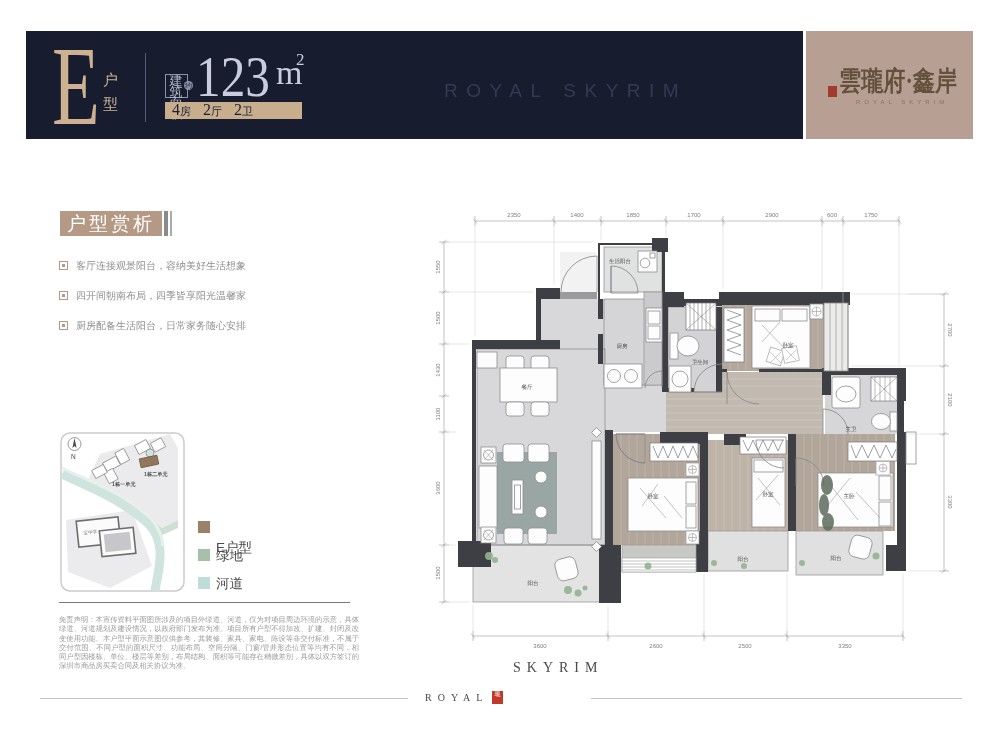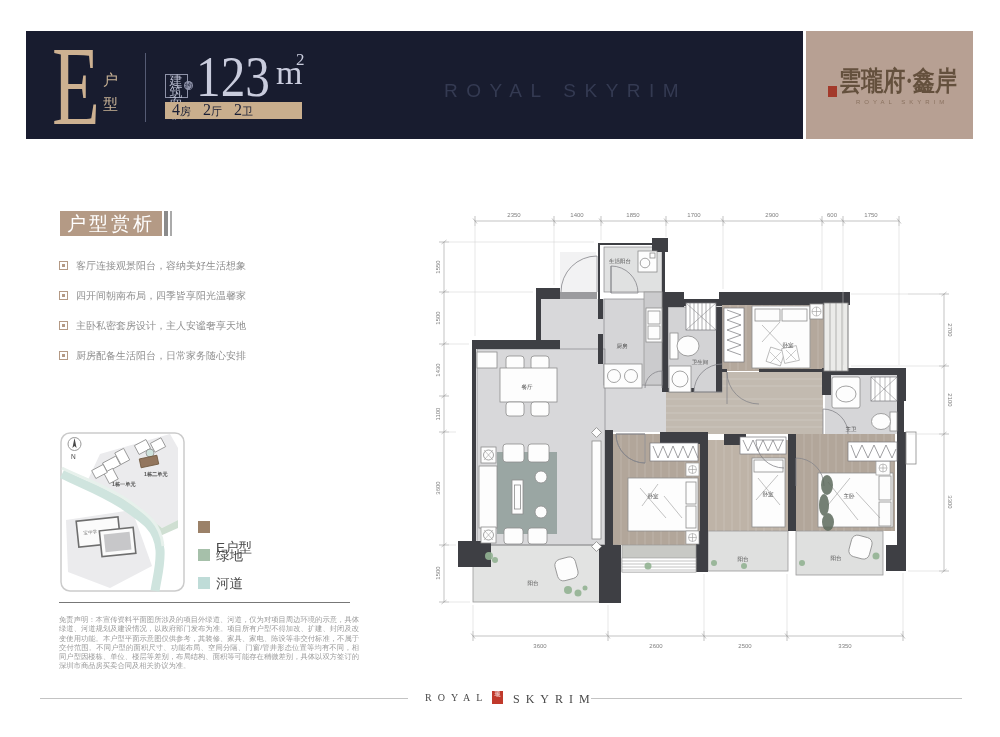--- a/index.html
+++ b/index.html
@@ -48,21 +48,20 @@
 <div class="abs" style="left:856px;top:99px;color:#8a7260;font-size:6px;letter-spacing:4px;">ROYAL SKYRIM</div>
 
 <div class="abs" style="left:60px;top:211px;width:102px;height:25px;background:#b49a85;
      color:#ffffff;font-size:19px;line-height:25px;text-align:center;letter-spacing:3px;">户型赏析</div>
 <div class="abs" style="left:164px;top:211px;width:4px;height:25px;background:#8b8b8b;"></div>
 <div class="abs" style="left:170px;top:211px;width:1.5px;height:25px;background:#aaaaaa;"></div>
 
 <div class="abs" style="left:59px;top:259px;width:330px;color:#8f8f8f;font-size:10px;">
   <div style="height:30px;line-height:14px;"><span class="bt"></span>客厅连接观景阳台，容纳美好生活想象</div>
   <div style="height:30px;line-height:14px;"><span class="bt"></span>四开间朝南布局，四季皆享阳光温馨家</div>
-  <div style="height:30px;line-height:14px;"><span class="bt"></span>主卧私密套房设计，主人安谧奢享天地</div>
   <div style="height:30px;line-height:14px;"><span class="bt"></span>厨房配备生活阳台，日常家务随心安排</div>
 </div>
 <style>
  .bt{display:inline-block;width:7px;height:7px;border:1px solid #b49a85;margin-right:8px;
      background:#fff;box-shadow:inset 0 0 0 2px #fff, inset 0 0 0 5px #b49a85;vertical-align:-1px;}
 </style>
 
 <svg class="abs" style="left:60px;top:432px;" width="125" height="160" viewBox="0 0 125 160">
   <rect x="1" y="1" width="123" height="158" rx="9" fill="#ffffff" stroke="#cbcbcb" stroke-width="1.5"></rect>
   <g>
@@ -114,21 +113,21 @@
 <div class="abs" style="left:59px;top:602px;width:291px;height:1px;background:#777777;"></div>
 <div class="abs" style="left:59px;top:615px;width:300px;color:#9b9b9b;font-size:7.3px;line-height:9.3px;
      text-align:justify;">免责声明：本宣传资料平面图所涉及的项目外绿道、河道，仅为对项目周边环境的示意，具体绿道、河道规划及建设情况，以政府部门发布为准。项目所有户型不得加改、扩建、封闭及改变使用功能。本户型平面示意图仅供参考，其装修、家具、家电、陈设等非交付标准，不属于交付范围。不同户型的面积尺寸、功能布局、空间分隔、门窗/管井形态位置等均有不同，相同户型因楼栋、单位、楼层等差别，布局结构、面积等可能存在稍微差别，具体以双方签订的深圳市商品房买卖合同及相关协议为准。</div>
 
 <div class="abs" style="left:40px;top:698px;width:368px;height:1px;background:#c3c3c3;"></div>
 <div class="abs" style="left:591px;top:698px;width:371px;height:1px;background:#c3c3c3;"></div>
 <div class="abs" style="left:425px;top:692px;color:#4a4a4a;font-size:10px;letter-spacing:6px;
      font-family:'Liberation Serif',serif;">ROYAL</div>
 <div class="abs" style="left:492px;top:691px;width:11px;height:13px;background:#c0392b;color:#fff;
      font-size:6px;line-height:6px;text-align:center;">瓏</div>
-<div class="abs" style="left:513px;top:692px;color:#4a4a4a;font-size:12px;letter-spacing:6px;
+<div class="abs" style="left:513px;top:660px;color:#4a4a4a;font-size:14px;letter-spacing:6px;
      font-family:'Liberation Serif',serif;">SKYRIM</div>
 
 <svg class="abs" style="left:430px;top:195px;" width="570" height="475" viewBox="430 195 570 475">
 
 <g stroke="none">
   <rect x="477" y="349" width="128" height="196" fill="#d8d8da"></rect>
   <rect x="541" y="299" width="64" height="50" fill="#d8d8da"></rect>
   <rect x="560" y="252" width="36" height="40" fill="#f2f2f3"></rect>
   <rect x="559" y="292" width="38" height="7" fill="#9b9b9e"></rect>
   <rect x="605" y="385" width="61" height="47" fill="#d8d8da"></rect>

